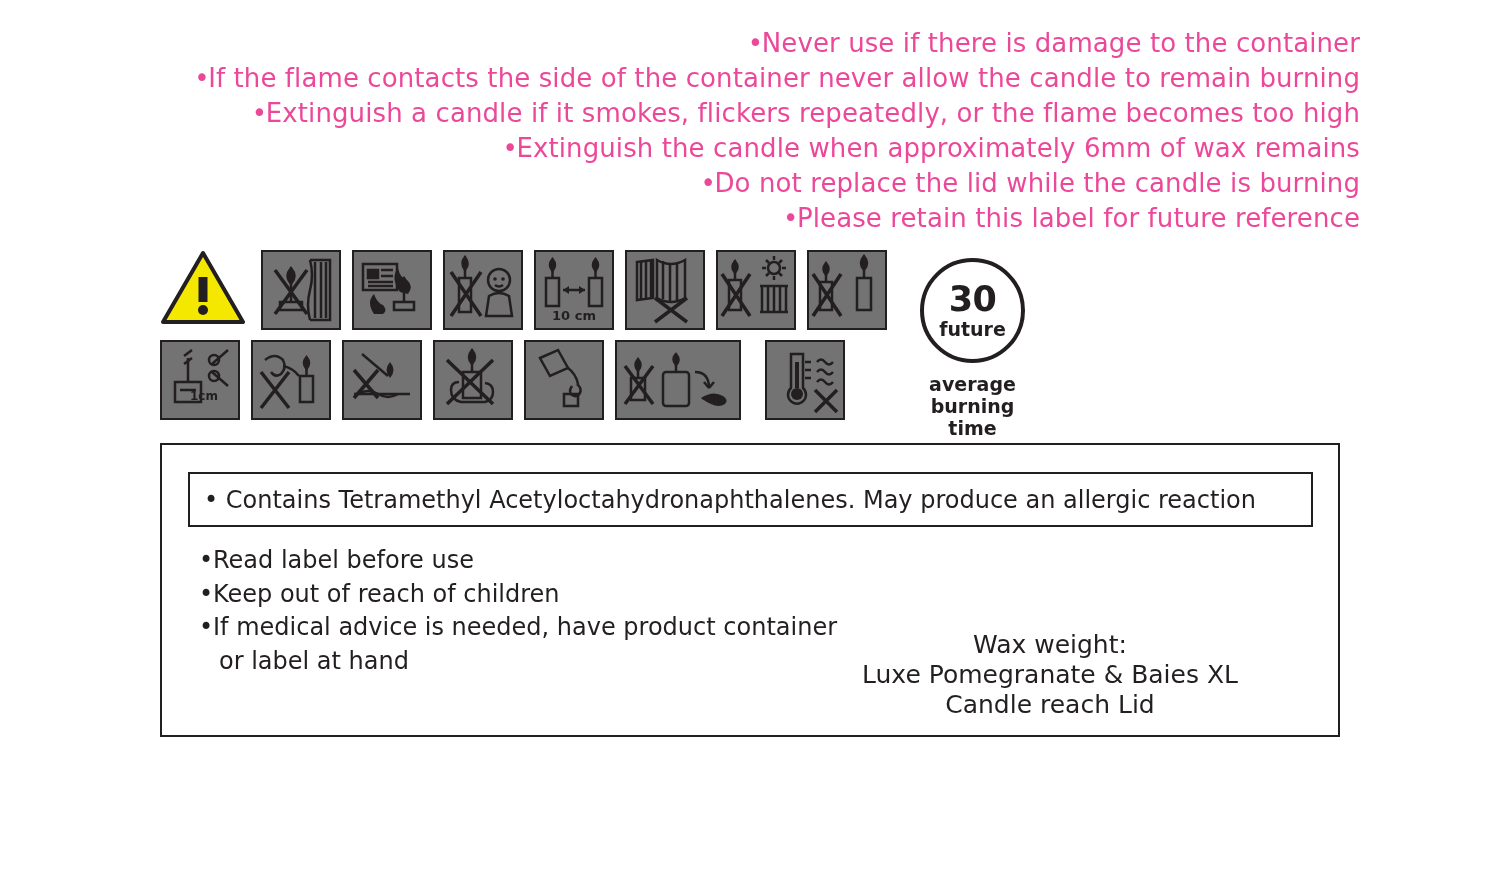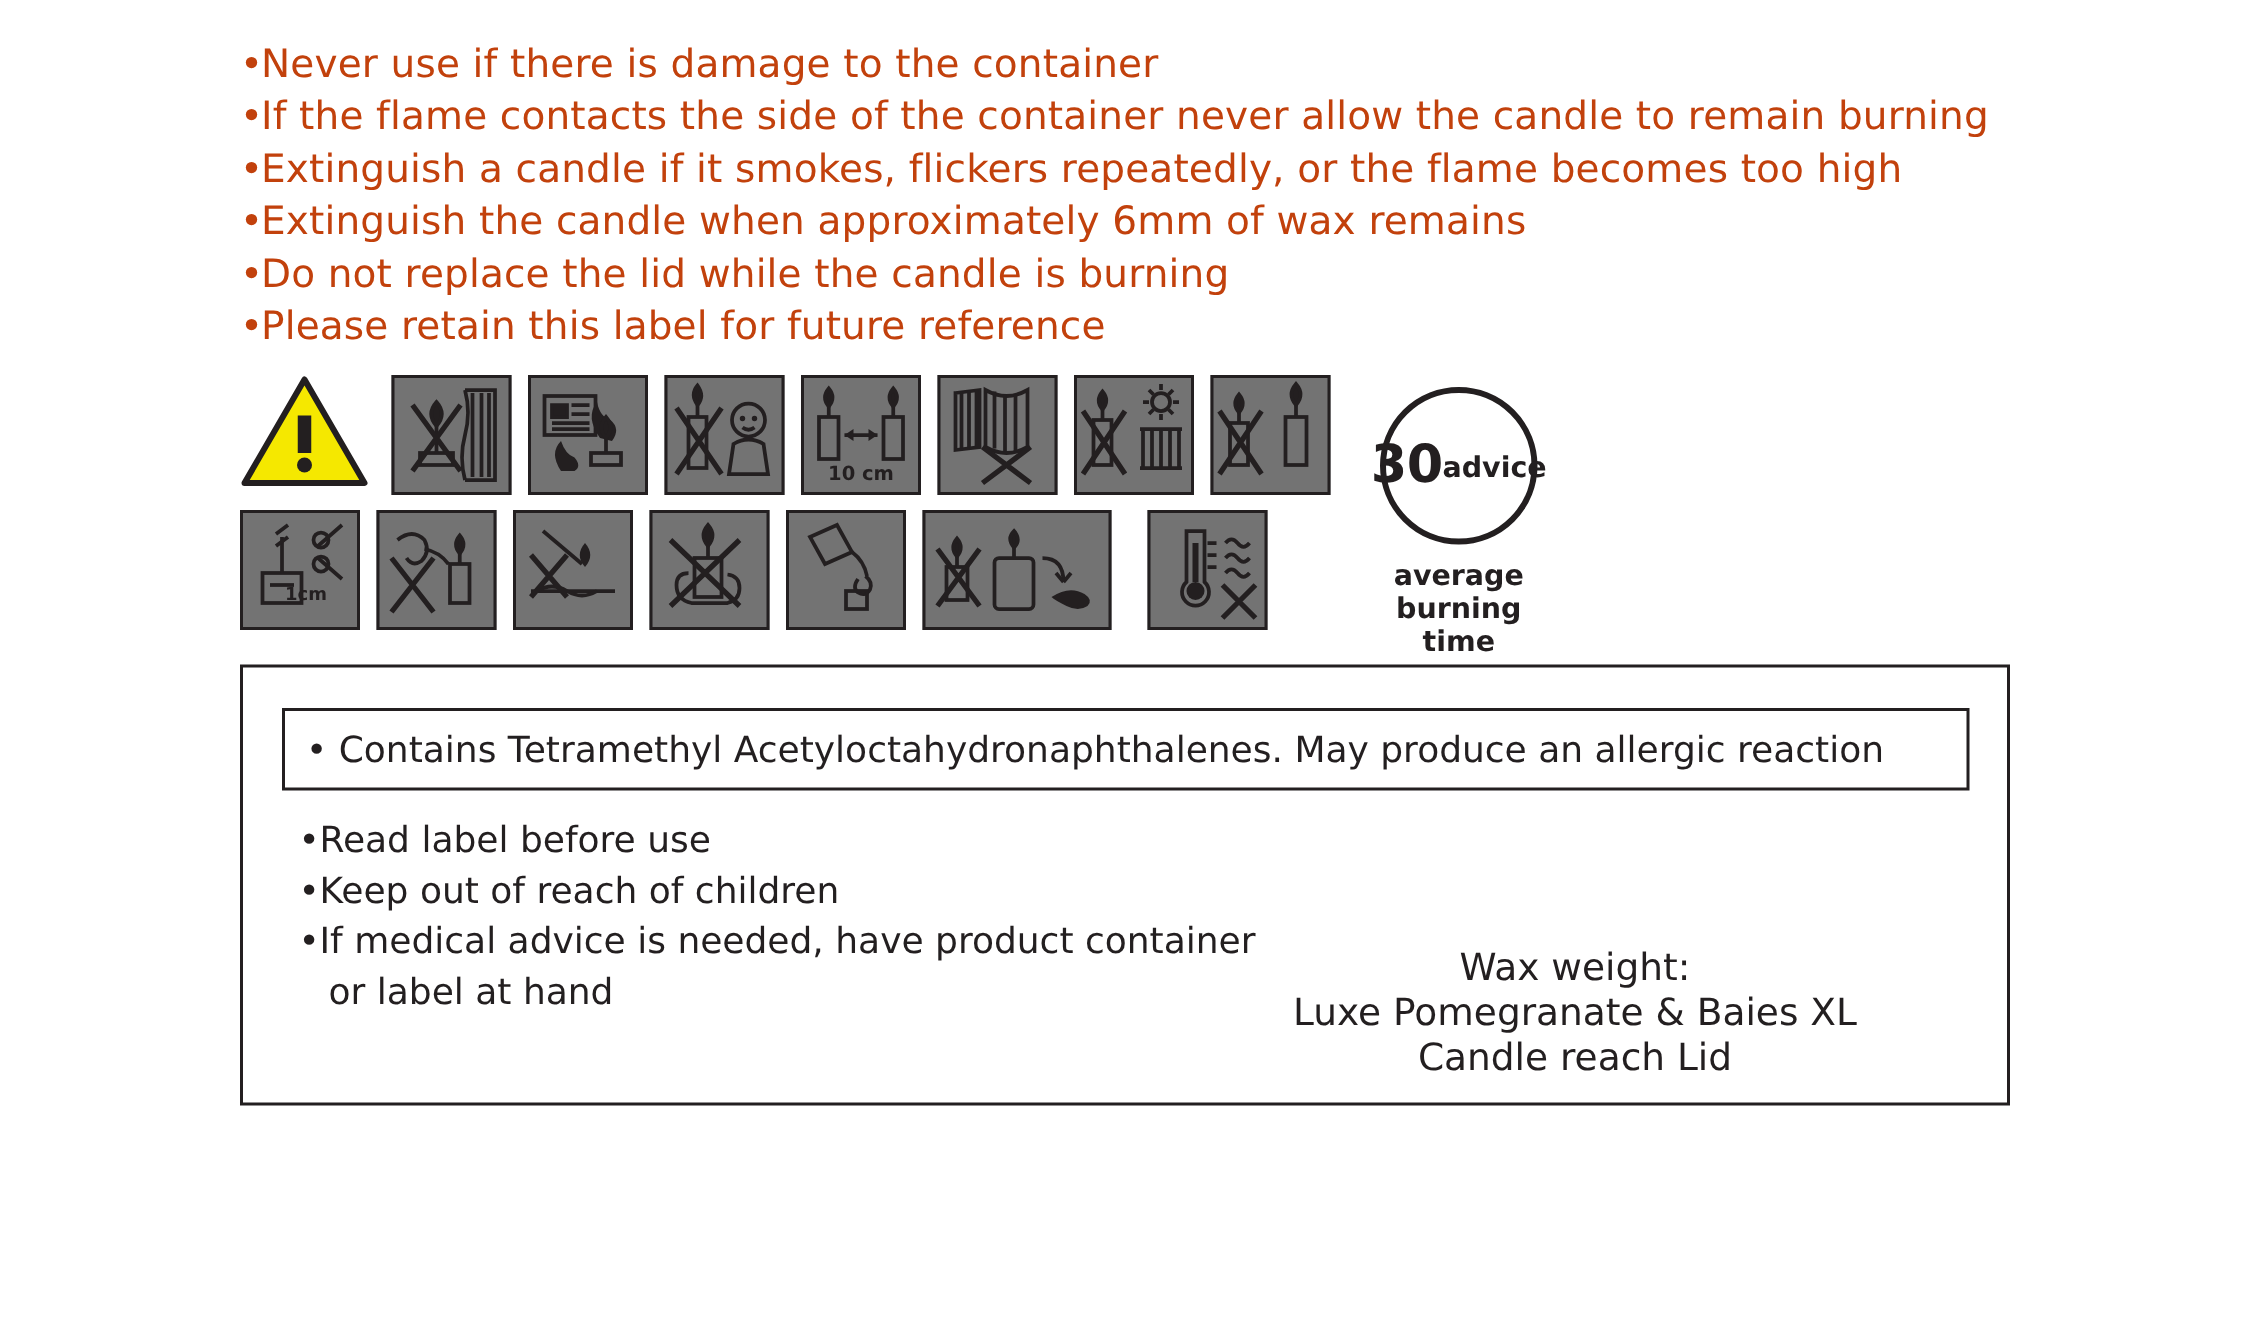--- a/index.html
+++ b/index.html
@@ -27,21 +27,22 @@
     position: absolute;
     left: 160px;
     top: 26px;
     width: 1200px;
   }
   .top-list .bullet-line {
     font-size: 26px;
     line-height: 35px;
     letter-spacing: 0.1px;
     white-space: nowrap;
-    color: #c2410c;
+    color: #ec4899;
+    text-align: right;
   }
   .bullet-dot {
     display: inline-block;
     width: 14px;
   }
 
   
   .picto-row {
     position: absolute;
     display: flex;
@@ -71,21 +72,21 @@
     width: 135px;
     text-align: center;
   }
   .burn-circle {
     width: 97px;
     height: 97px;
     margin: 0 auto;
     border: 4px solid #231f20;
     border-radius: 50%;
     display: flex;
-    flex-direction: row;
+    flex-direction: column;
     align-items: center;
     justify-content: center;
     line-height: 1;
   }
   .burn-num {
     font-size: 35px;
     font-weight: bold;
     letter-spacing: -0.5px;
   }
   .burn-unit {
@@ -389,21 +390,21 @@
           <path d="M50 40 q4 -5 8 0 q4 5 8 0"></path>
           <path d="M48 48 L70 70 M70 48 L48 70" stroke-width="3.5"></path>
         </g>
       </svg>
     </div>
   </div>
 
   <div class="burn-badge">
     <div class="burn-circle">
       <div class="burn-num">30</div>
-      <div class="burn-unit">advice</div>
+      <div class="burn-unit">future</div>
     </div>
     <div class="burn-caption">
       <div>average</div>
       <div>burning time</div>
     </div>
   </div>
 
   <div class="panel">
 
     <div class="allergen-box">

